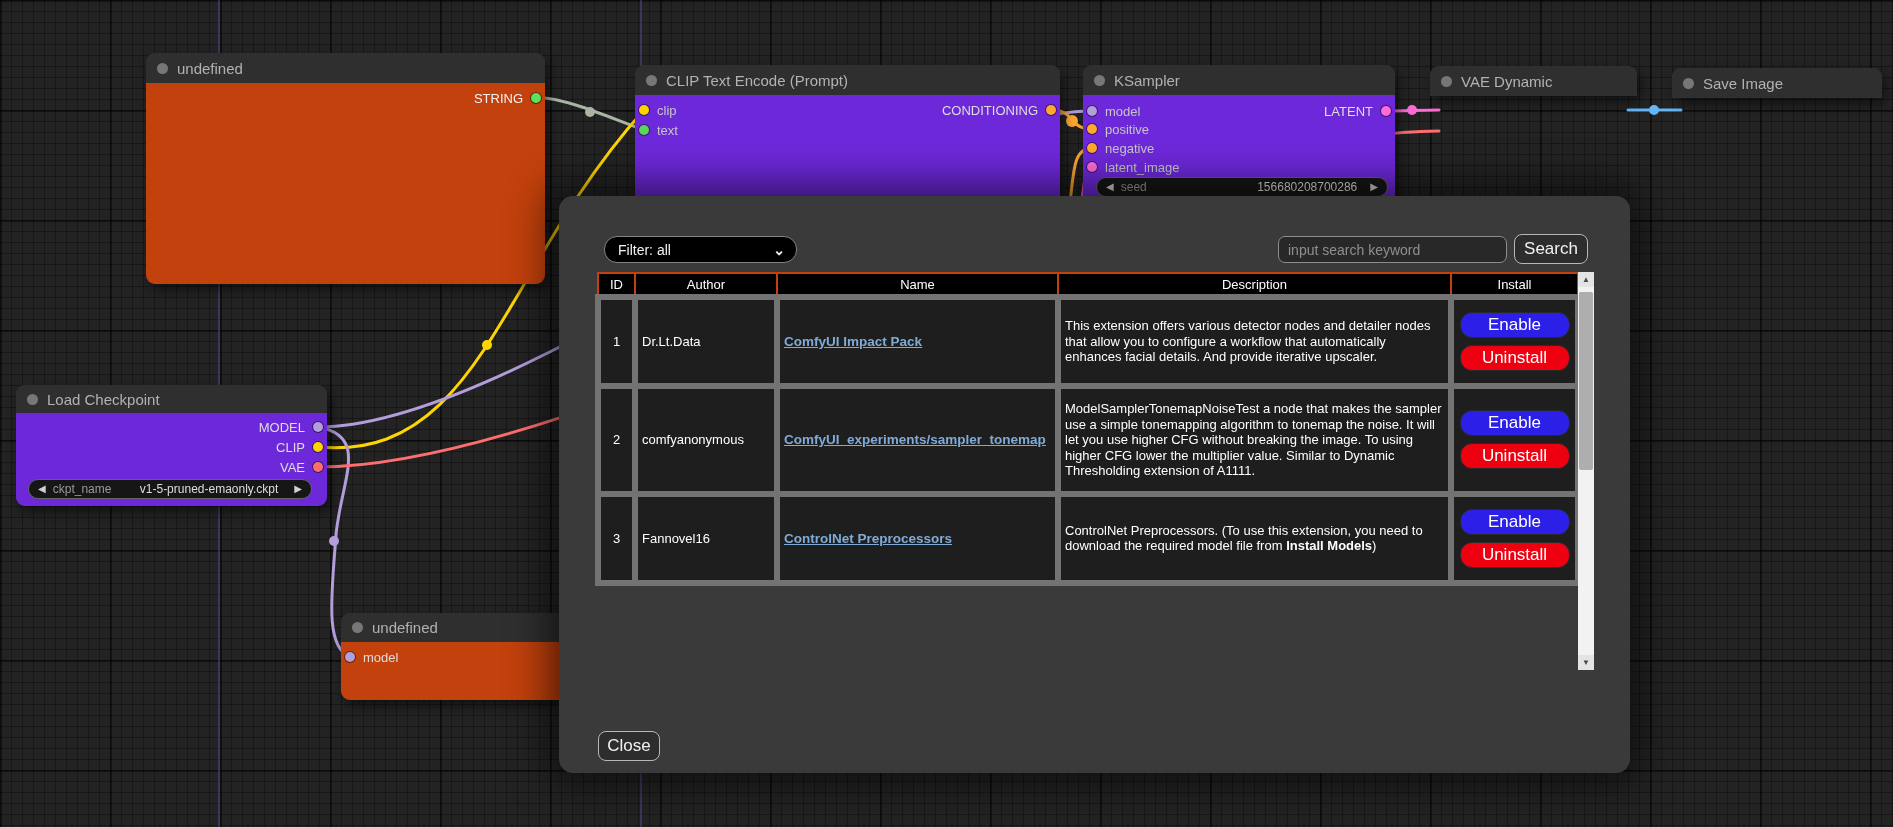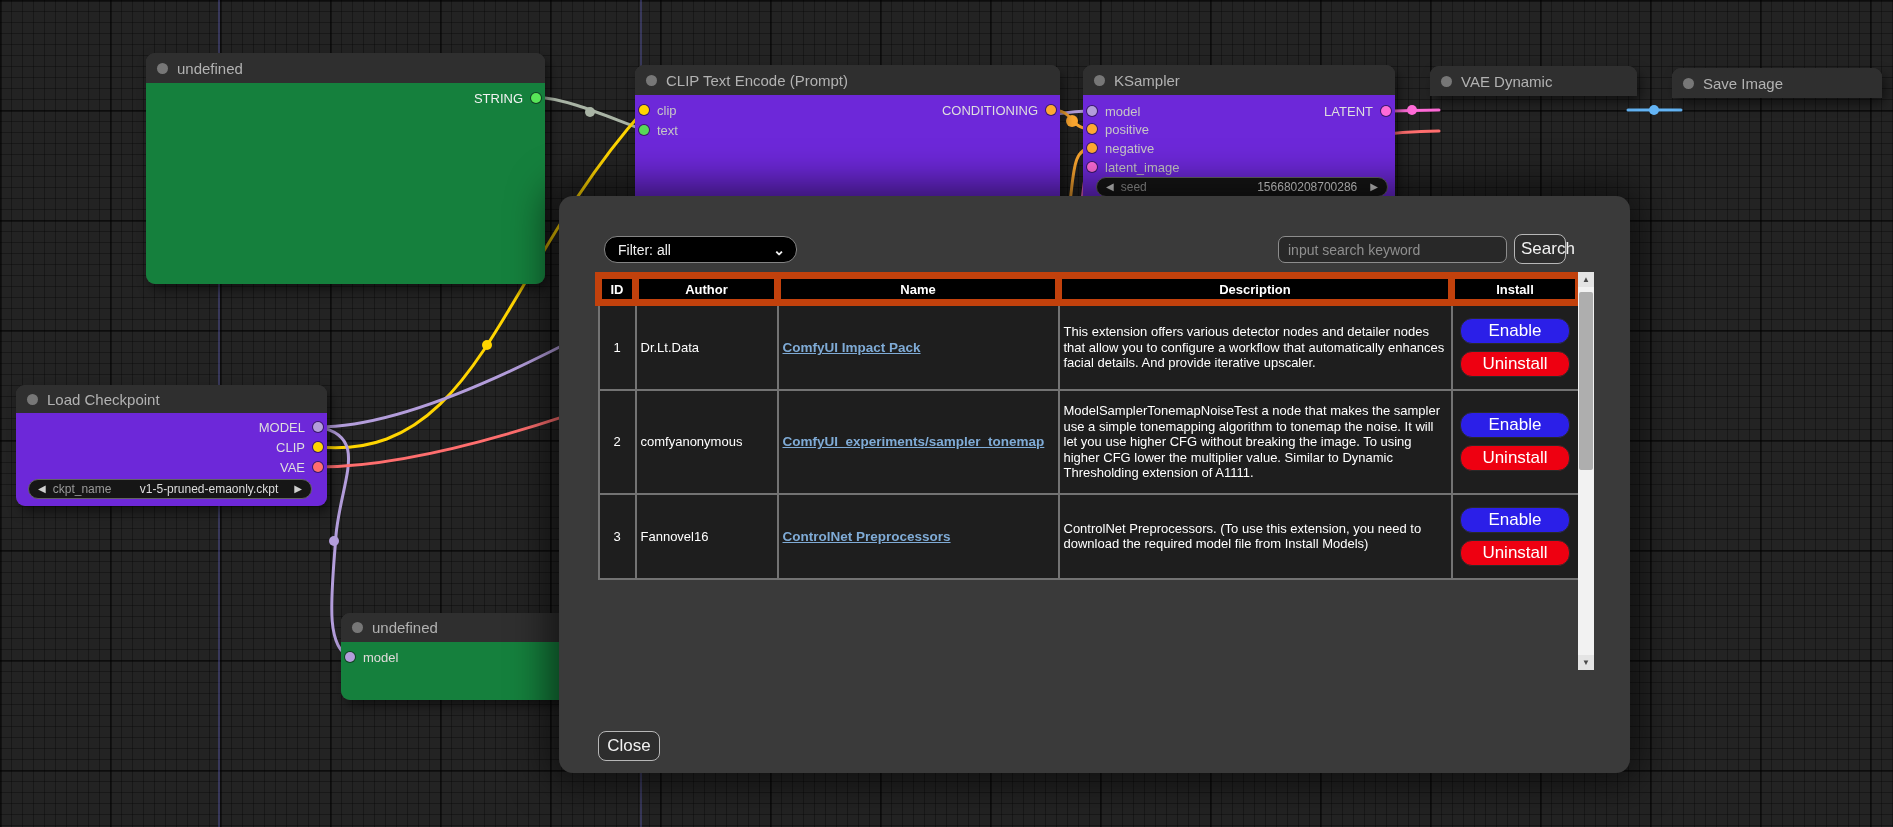--- a/index.html
+++ b/index.html
@@ -21,21 +21,21 @@
   svg.wires path{fill:none;stroke-width:3;stroke-linecap:round;}
 
   
   .node{position:absolute;z-index:3;border-radius:9px;background:#353535;
         box-shadow:4px 6px 12px rgba(0,0,0,.5);}
   .node-title{height:30px;background:#2f2f2f;border-radius:9px 9px 0 0;
         display:flex;align-items:center;gap:9px;padding:0 11px;
         color:#b2b2b2;font-size:15px;white-space:nowrap;overflow:hidden;}
   .tdot{width:11px;height:11px;border-radius:50%;background:#777;flex:0 0 auto;}
   .node-body{position:relative;border-radius:0 0 9px 9px;background:#6d28d9;}
-  .node-body.red{background:#15803d;}
+  .node-body.red{background:#c2410c;}
   .slot{position:absolute;height:14px;display:flex;align-items:center;gap:8px;
         font-size:13px;color:#c6c6c6;white-space:nowrap;}
   .slot.in{left:4px;}
   .slot.out{right:4px;}
   .slot .lbl-out{color:#dedede;}
   .sdot{width:10px;height:10px;border-radius:50%;flex:0 0 auto;
         box-shadow:0 0 0 1px rgba(15,15,15,.55);}
   .widget{position:absolute;height:20px;background:#161616;border:1px solid #636363;
         border-radius:11px;display:flex;align-items:center;font-size:12px;
         color:#d8d8d8;padding:0 9px;box-sizing:border-box;}
@@ -52,35 +52,35 @@
         box-sizing:border-box;background:#000;border:1px solid #848484;border-radius:13px;
         color:#f2f2f2;font-size:14px;display:flex;align-items:center;
         padding:0 11px 0 13px;cursor:pointer;}
   .filter-select .chev{margin-left:auto;font-weight:bold;font-size:14px;line-height:8px;}
   .search-input{position:absolute;left:719px;top:40px;width:229px;height:27px;
         box-sizing:border-box;background:#282828;border:1px solid #8d8d8d;border-radius:7px;
         color:#ddd;font-size:14px;padding:0 9px;outline:none;}
   .search-input::placeholder{color:#8f8f8f;}
   .btn-frame{background:#2d2d2d;border:1.5px solid #b7b7b7;border-radius:8px;
         color:#f2f2f2;font-size:17px;font-family:"Liberation Sans",sans-serif;cursor:pointer;}
-  .search-btn{position:absolute;left:955px;top:38px;width:52px;height:30px;}
+  .search-btn{position:absolute;left:955px;top:38px;width:74px;height:30px;}
   .close-btn{position:absolute;left:39px;top:535px;width:62px;height:30px;}
 
   table.ext{position:absolute;left:36px;top:76px;width:982px;border-collapse:collapse;
         table-layout:fixed;color:#fff;font-size:13px;border:1px solid #c9c9c9;}
-  table.ext th{background:#000;font-weight:bold;height:20px;border:7px solid #c2410c;
+  table.ext th{background:#000;font-weight:normal;height:20px;border:2px solid #c2410c;
         font-size:13px;padding:0;}
-  table.ext td{background:#1e1e1e;border:2px solid #737373;vertical-align:middle;
+  table.ext td{background:#1e1e1e;border:6px solid #737373;vertical-align:middle;
         padding:12px 4px;overflow:hidden;}
   td.c-id{text-align:center;}
   td.c-author{padding-left:8px;}
   td.c-name{padding-left:7px;}
   .name-link{color:#7fabd6;font-weight:bold;text-decoration:underline;font-size:13.5px;cursor:pointer;}
   td.c-desc{font-size:13px;line-height:15.6px;padding:2px 4px;}
-  td.c-desc b{font-weight:normal;text-align:right;}
+  td.c-desc b{font-weight:bold;text-align:right;}
   td.c-install{text-align:center;padding:2px 0;}
   .btn-enable,.btn-uninstall{display:block;width:110px;height:26px;margin:0 auto;
         border:1px solid #2a2a2a;border-radius:12px;color:#fff;font-size:17px;
         font-family:"Liberation Sans",sans-serif;cursor:pointer;padding:0;line-height:24px;}
   .btn-enable{background:#2b1fe8;}
   .btn-uninstall{background:#ee0011;margin-top:7px;}
 
   .scrollbar{position:absolute;left:1019px;top:76px;width:16px;height:398px;background:#f2f2f2;}
   .sb-btn{position:absolute;left:0;width:16px;height:15px;background:#e4e4e4;color:#4a4a4a;
         font-size:8px;display:flex;align-items:center;justify-content:center;cursor:pointer;}

